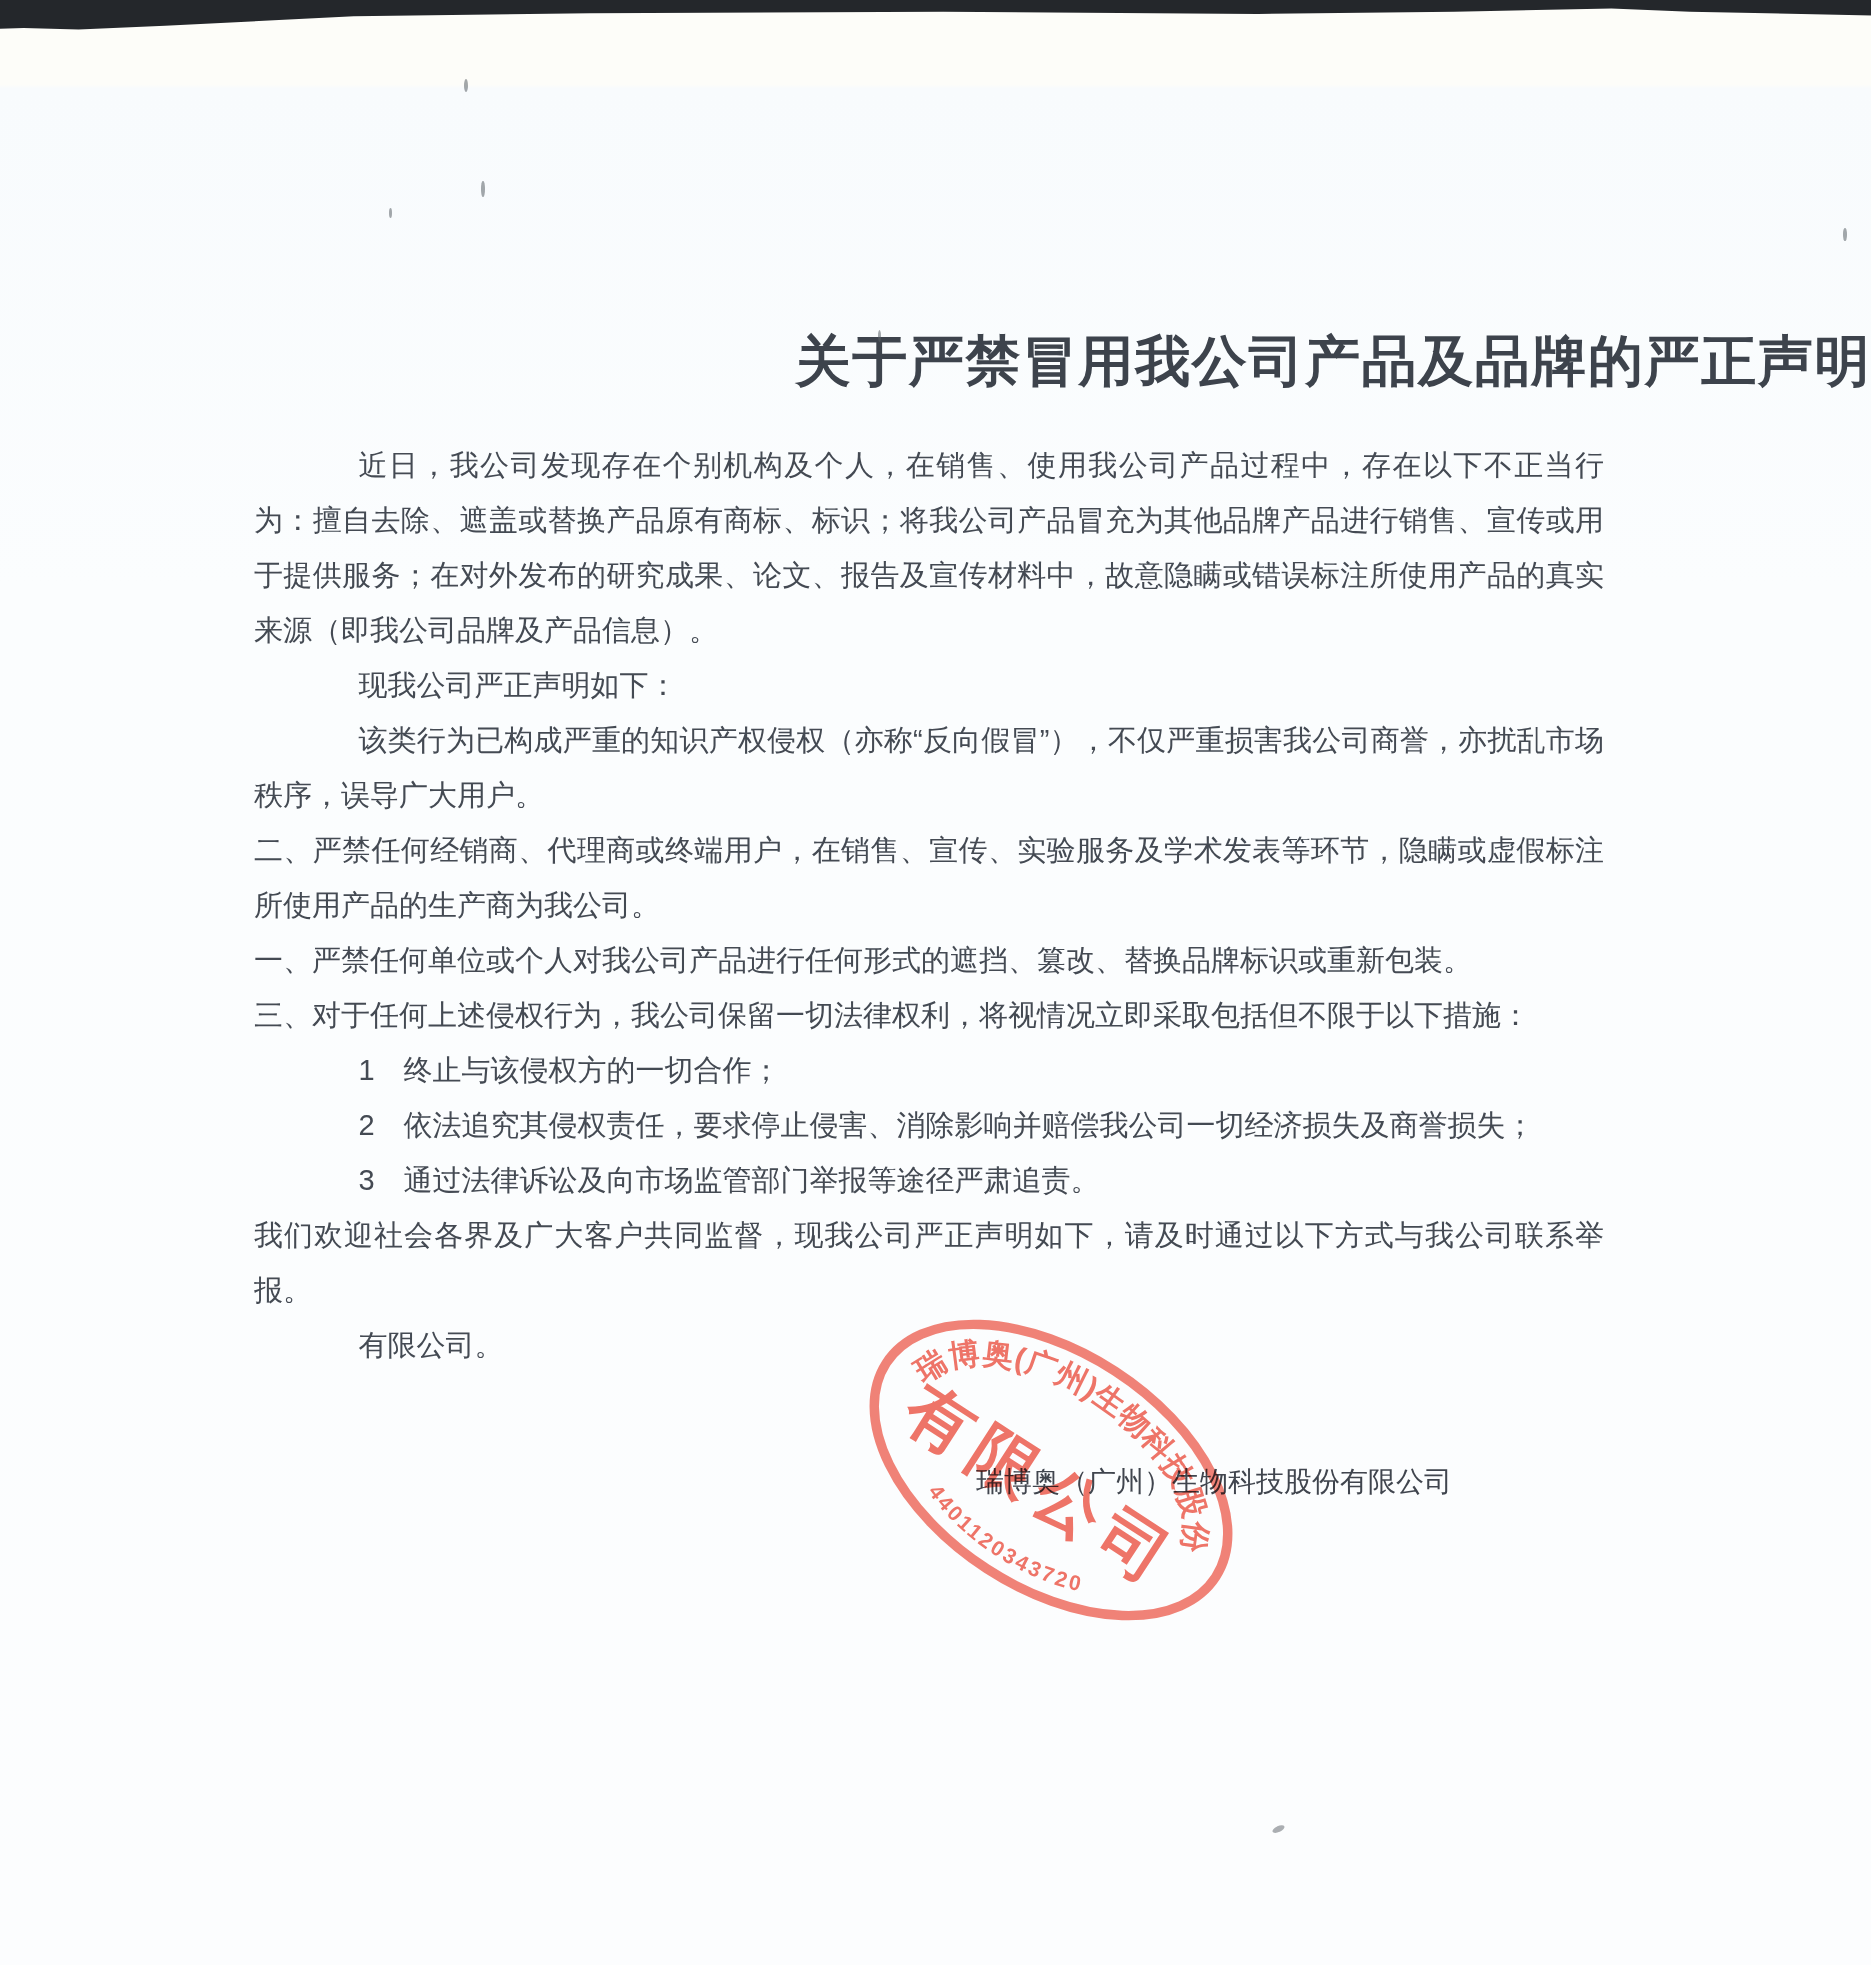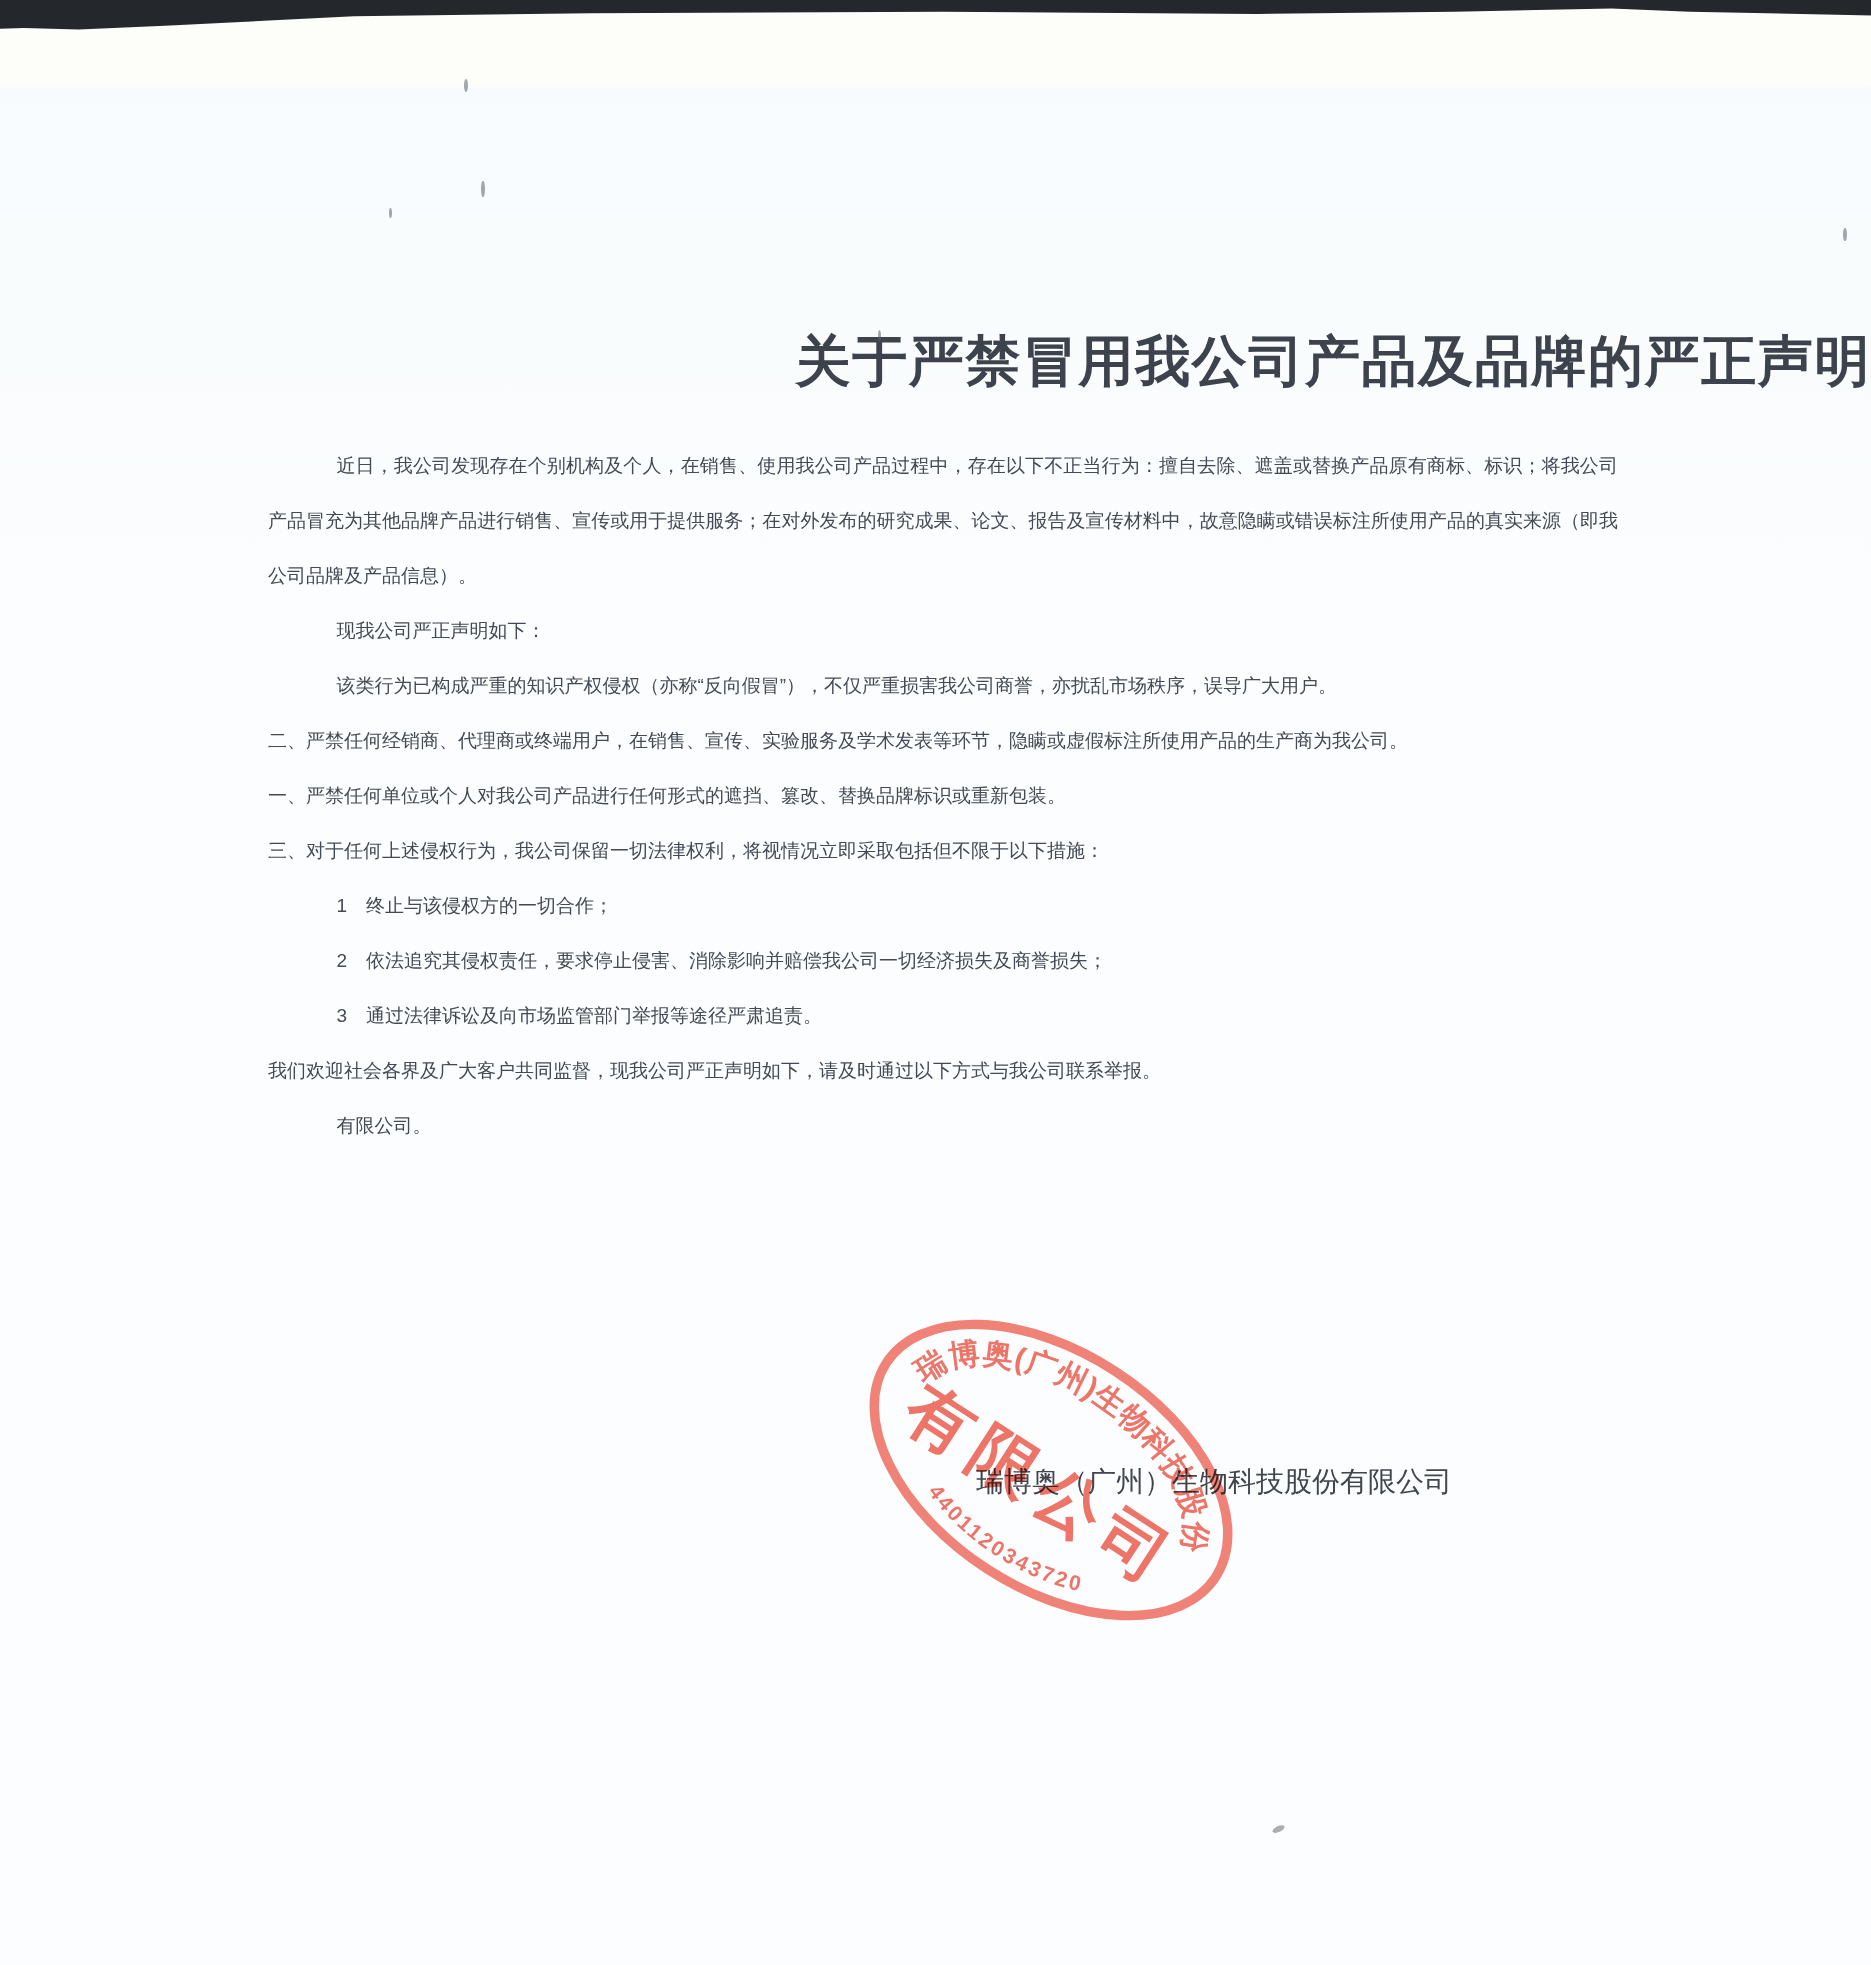--- a/index.html
+++ b/index.html
@@ -26,23 +26,23 @@
     top: 325px; left: 0; width: 100%;
     margin: 0;
     text-align: right;
     font-size: 55px;
     font-weight: bold;
     letter-spacing: 1.6px;
     color: #3d434c;
   }
   .body-text {
     position: absolute;
-    top: 438px; left: 268px; width: 1350px;
+    top: 438px; left: 254px; width: 1350px;
     color: #444a53;
-    font-size: 19px;
+    font-size: 29px;
     line-height: 55px;
     text-align: justify;
     text-justify: inter-character;
   }
   .body-text p { margin: 0; }
   .indent   { text-indent: 3.6em; }
   .subitem  { text-indent: 3.6em; }
   .signature {
     position: absolute;
     top: 1454px; left: 935px; width: 558px;

